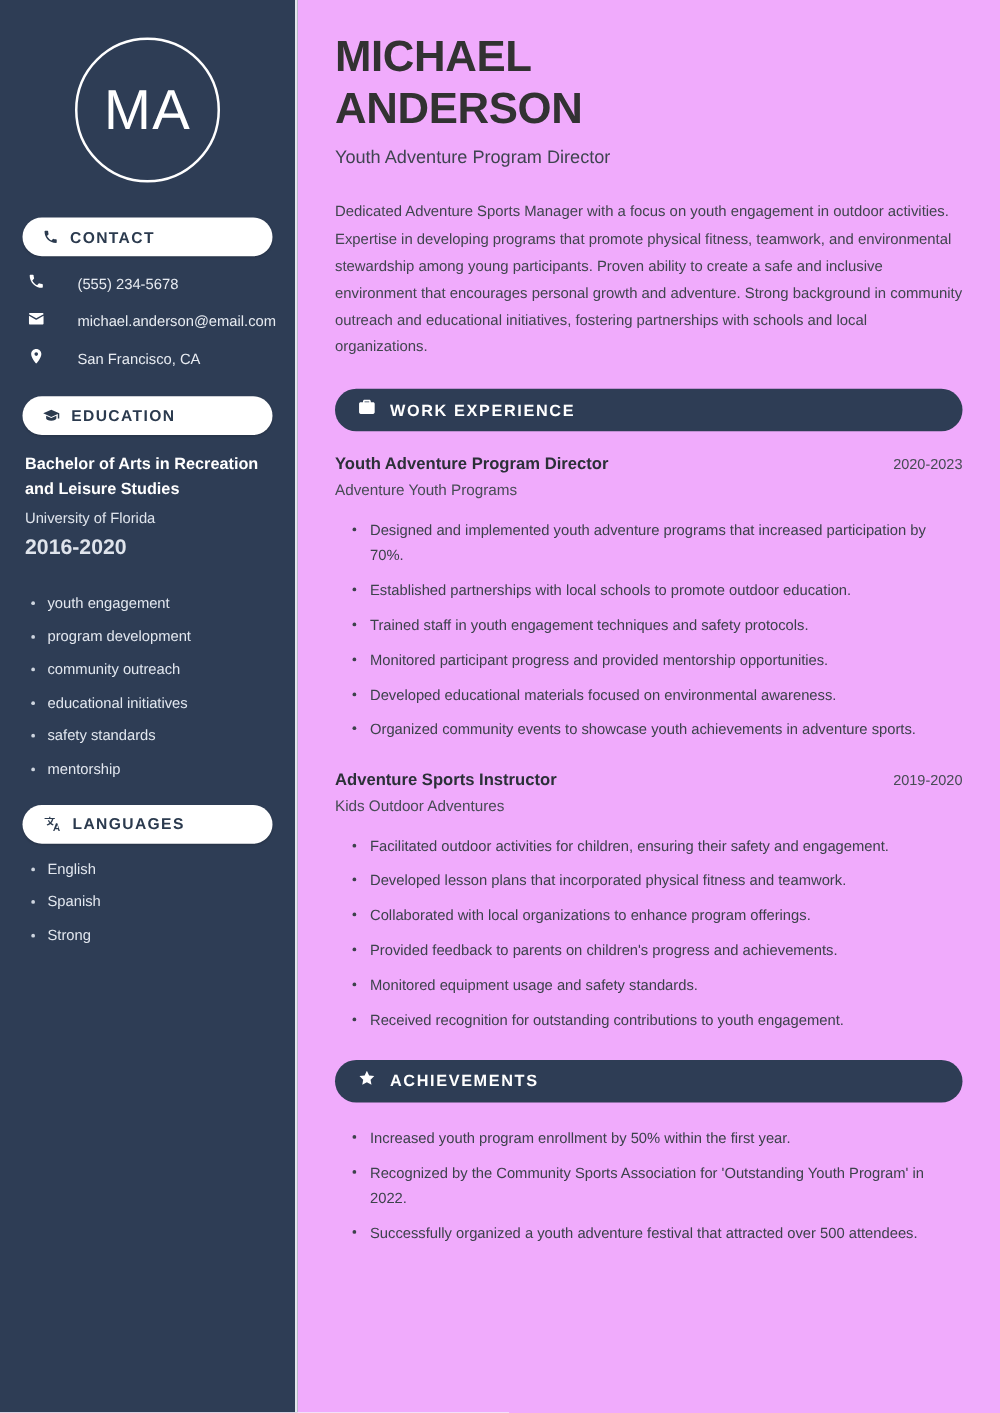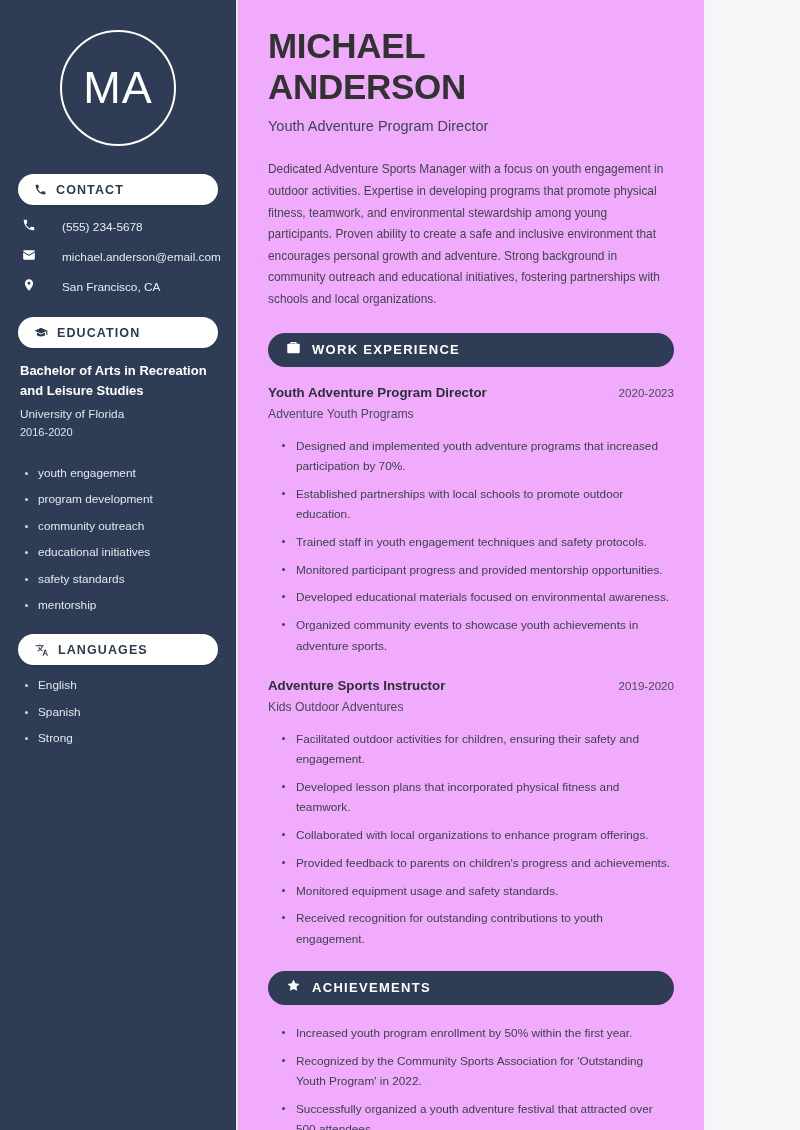--- a/index.html
+++ b/index.html
@@ -3,21 +3,21 @@
 <meta charset="utf-8">
 <style>
   * { box-sizing: border-box; margin: 0; padding: 0; }
   html, body {
     width: 800px; height: 1130px;
     font-family: "Liberation Sans", sans-serif;
     background: #f5f6f7;
   }
   .page {
     position: relative;
-    width: 704px; height: 1130px;
+    width: 800px; height: 1130px;
     display: flex;
     background: #f5f6f7;
     overflow: hidden;
   }
 
   
   .sidebar {
     width: 238px;
     flex: 0 0 238px;
     background: #2e3d55;
@@ -67,21 +67,21 @@
     font-size: 11.8px;
   }
   .contact-row svg { flex: 0 0 14px; }
 
   .edu-block { margin: 2px 0 24px 2px; }
   .edu-degree {
     color: #ffffff; font-size: 13px; font-weight: bold;
     line-height: 1.55; margin-bottom: 4px;
   }
   .edu-school { color: #dfe4ec; font-size: 11.8px; line-height: 1.6; }
-  .edu-years  { color: #dfe4ec; font-size: 11px; line-height: 1.6; }
+  .edu-years  { color: #dfe4ec; font-size: 17px; line-height: 1.6; font-weight: bold; }
 
   ul.side-list { list-style: none; margin: 6px 0 22px 6px; }
   ul.side-list li {
     position: relative;
     color: #e2e7ef;
     font-size: 11.8px;
     padding-left: 14px;
     margin-bottom: 12.5px;
   }
   ul.side-list li::before {

